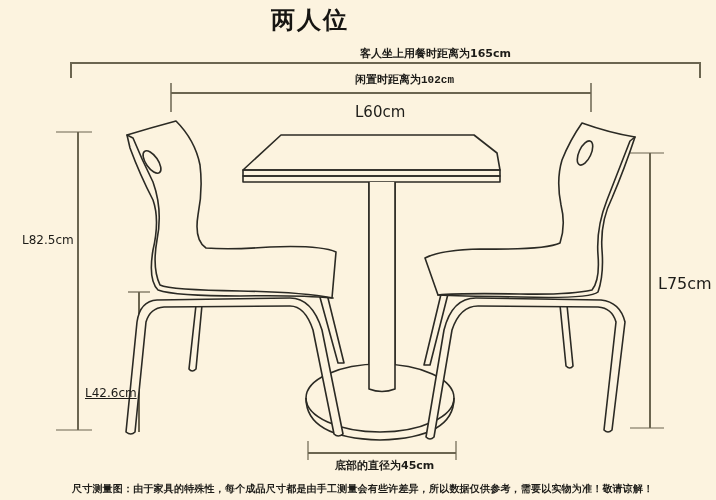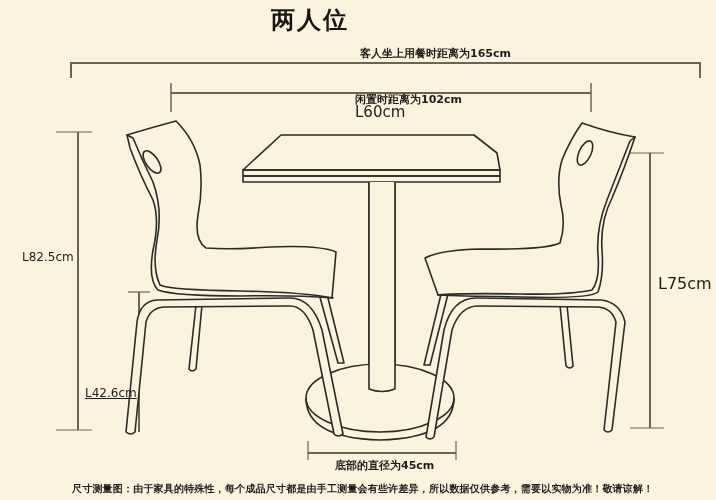--- a/index.html
+++ b/index.html
@@ -92,20 +92,20 @@
     <path d="M442,290 L424,365 L430,365 L449,290"></path>
 
     <path d="M582,123 Q610,133 635,137 Q624,170 612,198 Q600,222 602,250 Q604,275 598,292 Q590,299 520,297 Q460,296 438,295 L425,258 Q440,250 480,249 Q545,250 560,243 Q566,225 561,205 Q556,180 562,160 Q570,140 582,123 Z"></path>
     <path d="M635,137 L630,141 Q618,172 607,200 Q596,228 598,255 Q600,280 592,290 Q570,295 520,294 Q460,293 438,295" fill="none"></path>
 
     <ellipse cx="585" cy="153" rx="6" ry="13" transform="rotate(25 585 153)"></ellipse>
   </g>
 </svg>
 
 <div class="lbl bold" style="left:334px; top:46px;margin-left:26px;">客人坐上用餐时距离为165cm</div>
-<div class="lbl bold" style="left:355px; top:92px;">闲置时距离为102cm</div>
+<div class="lbl bold" style="left:355px; top:72px;font-family:Liberation Mono, monospace;">闲置时距离为102cm</div>
 <div class="lbl" style="left:355px; top:103px; font-size:15px;">L60cm</div>
-<div class="lbl" style="left:22px; top:250px; font-size:12px;">L82.5cm</div>
+<div class="lbl" style="left:22px; top:233px; font-size:12px;">L82.5cm</div>
 <div class="lbl" style="left:85px; top:386px; font-size:12px;text-decoration:underline;">L42.6cm</div>
 <div class="lbl" style="left:658px; top:274px; font-size:16px;">L75cm</div>
 <div class="lbl bold" style="left:335px; top:458px;">底部的直径为45cm</div>
 
 <div class="note">尺寸测量图：由于家具的特殊性，每个成品尺寸都是由手工测量会有些许差异，所以数据仅供参考，需要以实物为准！敬请谅解！</div>
 
 </body></html>

